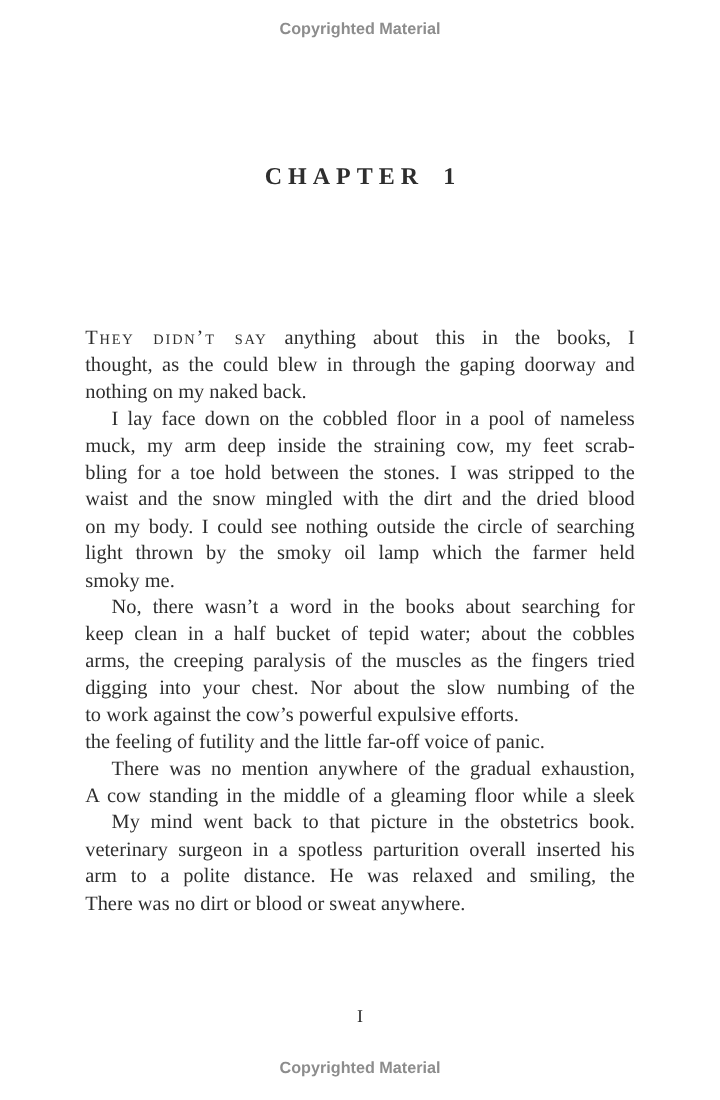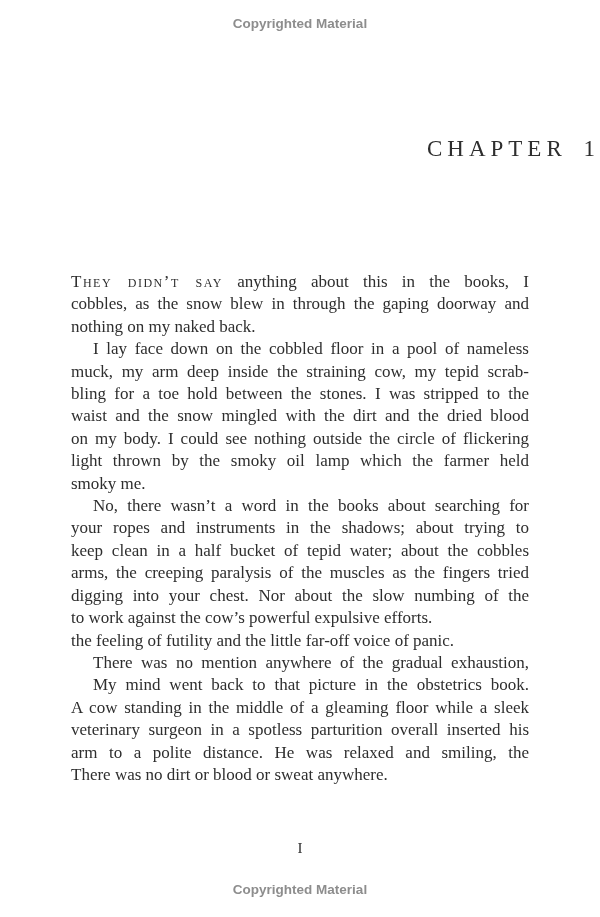--- a/index.html
+++ b/index.html
@@ -30,27 +30,27 @@
     line-height: 16px;
     color: var(--notice);
   }
   .notice-top { top: 16px; }
   .notice-bottom { top: 882px; }
   .chapter-heading {
     position: absolute;
     top: 136px;
     left: 0;
     width: 100%;
-    text-align: right;
-    font-size: 23px;
+    text-align: center;
+    font-size: 20px;
     letter-spacing: 5px;
     word-spacing: 6px;
     padding-left: 5px; 
     color: var(--text);
-    font-weight: 400;
+    font-weight: 700;
   }
   .body-text {
     position: absolute;
     top: 271px;
     left: 71px;
     width: 458px;
     font-size: 17px;
     line-height: 22.4px;
   }
   .para { margin: 0; }
@@ -79,47 +79,46 @@
 <body>
 
 <div class="page">
   <div class="notice notice-top">Copyrighted Material</div>
 
   <div class="chapter-heading">CHAPTER 1</div>
 
   <div class="body-text">
       <div class="para">
         <div class="line"><span class="smallcaps">They didn’t say</span> anything about this in the books, I</div>
-        <div class="line">cobbles, as the snow blew in through the gaping doorway and</div>
+        <div class="line">thought, as the could blew in through the gaping doorway and</div>
         <div class="line last">nothing on my naked back.</div>
       </div>
       <div class="para">
         <div class="line indent">I lay face down on the cobbled floor in a pool of nameless</div>
-        <div class="line">muck, my arm deep inside the straining cow, my tepid scrab-</div>
+        <div class="line">muck, my arm deep inside the straining cow, my feet scrab-</div>
         <div class="line">bling for a toe hold between the stones. I was stripped to the</div>
         <div class="line">waist and the snow mingled with the dirt and the dried blood</div>
-        <div class="line">on my body. I could see nothing outside the circle of flickering</div>
+        <div class="line">on my body. I could see nothing outside the circle of searching</div>
         <div class="line">light thrown by the smoky oil lamp which the farmer held</div>
         <div class="line last">smoky me.</div>
       </div>
       <div class="para">
         <div class="line indent">No, there wasn’t a word in the books about searching for</div>
-        <div class="line">your ropes and instruments in the shadows; about trying to</div>
         <div class="line">keep clean in a half bucket of tepid water; about the cobbles</div>
         <div class="line">arms, the creeping paralysis of the muscles as the fingers tried</div>
         <div class="line">digging into your chest. Nor about the slow numbing of the</div>
         <div class="line last">to work against the cow’s powerful expulsive efforts.</div>
       </div>
       <div class="para">
         <div class="line last">the feeling of futility and the little far-off voice of panic.</div>
         <div class="line indent">There was no mention anywhere of the gradual exhaustion,</div>
       </div>
       <div class="para">
+        <div class="line">A cow standing in the middle of a gleaming floor while a sleek</div>
         <div class="line indent">My mind went back to that picture in the obstetrics book.</div>
-        <div class="line">A cow standing in the middle of a gleaming floor while a sleek</div>
         <div class="line">veterinary surgeon in a spotless parturition overall inserted his</div>
         <div class="line">arm to a polite distance. He was relaxed and smiling, the</div>
         <div class="line last">There was no dirt or blood or sweat anywhere.</div>
       </div>
     </div>
 
   <div class="page-number">I</div>
 
   <div class="notice notice-bottom">Copyrighted Material</div>
 </div>

